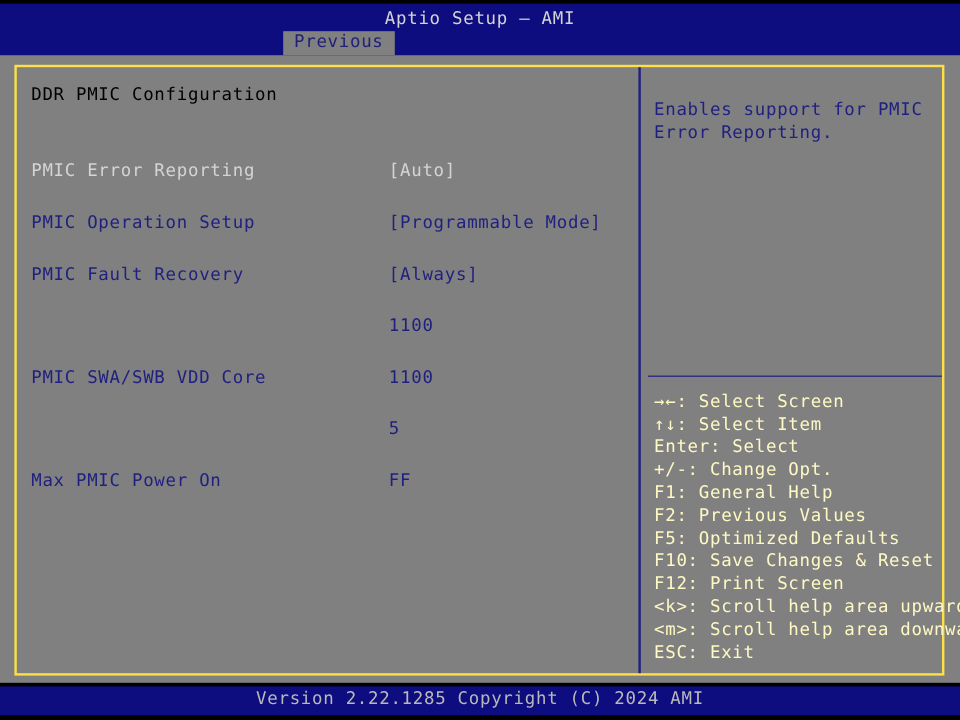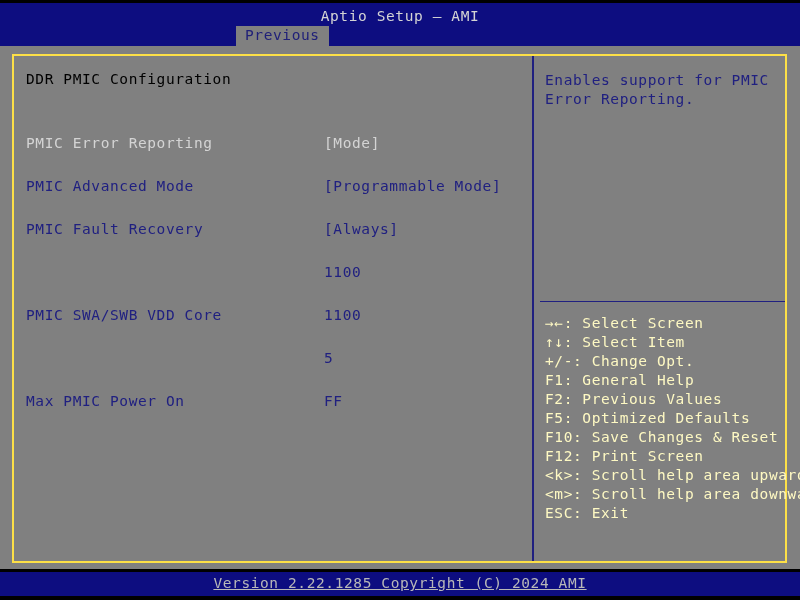--- a/index.html
+++ b/index.html
@@ -139,21 +139,21 @@
   }
   .setting-row.selected .setting-label,
   .setting-row.selected .setting-value {
     color: #d4d4d4;
   }
 
   
   #right-pane {
     position: absolute;
     left: 520px;
-    top: 0px;
+    top: 12px;
     width: 251px;
     height: 355px;
   }
   #help-text {
     position: absolute;
     left: 11px;
     top: 15px;
     width: 238px;
     color: #202080;
     font-size: 14.5px;
@@ -195,21 +195,20 @@
   #footer-text {
     position: absolute;
     left: 0;
     top: 3px;
     width: 800px;
     text-align: center;
     color: #b8b8b8;
     font-size: 14.5px;
     letter-spacing: 0.6px;
     white-space: pre;
-    text-decoration: underline;
   }
 </style>
 </head>
 <body>
 
 <div id="screen">
 
   <div id="header-bar">
     <div id="app-title">Aptio Setup – AMI</div>
     <div id="tab-strip">
@@ -218,36 +217,37 @@
   </div>
 
   <div id="desktop">
     <div id="panel-frame">
 
       <div id="panel-divider"></div>
 
       <div id="left-pane">
         <div id="section-title">DDR PMIC Configuration</div>
         <div id="settings-list">
-            <div class="setting-row selected"><span class="setting-label">PMIC Error Reporting</span><span class="setting-value">[Mode]</span></div>
-            <div class="setting-row"><span class="setting-label">PMIC Advanced Mode</span><span class="setting-value">[Programmable Mode]</span></div>
+            <div class="setting-row selected"><span class="setting-label">PMIC Error Reporting</span><span class="setting-value">[Auto]</span></div>
+            <div class="setting-row"><span class="setting-label">PMIC Operation Setup</span><span class="setting-value">[Programmable Mode]</span></div>
             <div class="setting-row"><span class="setting-label">PMIC Fault Recovery</span><span class="setting-value">[Always]</span></div>
             <div class="setting-row"><span class="setting-value">1100</span></div>
             <div class="setting-row"><span class="setting-label">PMIC SWA/SWB VDD Core</span><span class="setting-value">1100</span></div>
             <div class="setting-row"><span class="setting-value">5</span></div>
             <div class="setting-row"><span class="setting-label">Max PMIC Power On</span><span class="setting-value">FF</span></div>
           </div>
       </div>
 
       <div id="right-pane">
         <div id="help-text">Enables support for PMIC Error Reporting.</div>
         <div id="help-divider"></div>
         <div id="key-legend">
             <div class="key-row">→←: Select Screen</div>
             <div class="key-row">↑↓: Select Item</div>
+            <div class="key-row">Enter: Select</div>
             <div class="key-row">+/-: Change Opt.</div>
             <div class="key-row">F1: General Help</div>
             <div class="key-row">F2: Previous Values</div>
             <div class="key-row">F5: Optimized Defaults</div>
             <div class="key-row">F10: Save Changes &amp; Reset</div>
             <div class="key-row">F12: Print Screen</div>
             <div class="key-row">&lt;k&gt;: Scroll help area upwards</div>
             <div class="key-row">&lt;m&gt;: Scroll help area downwards</div>
             <div class="key-row">ESC: Exit</div>
           </div>

